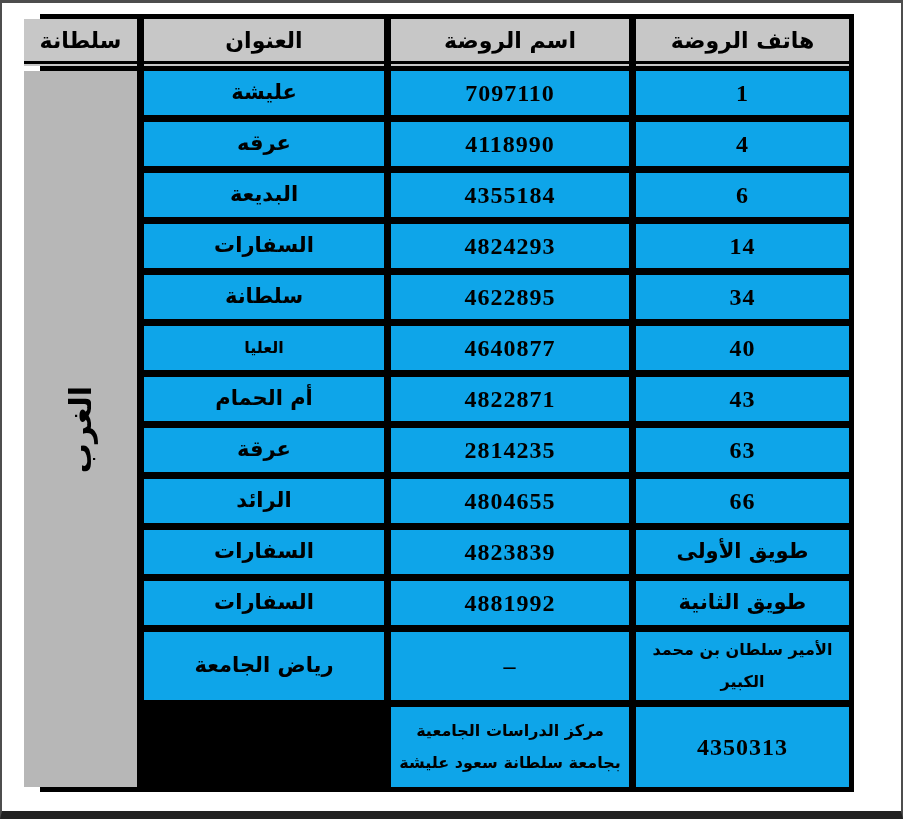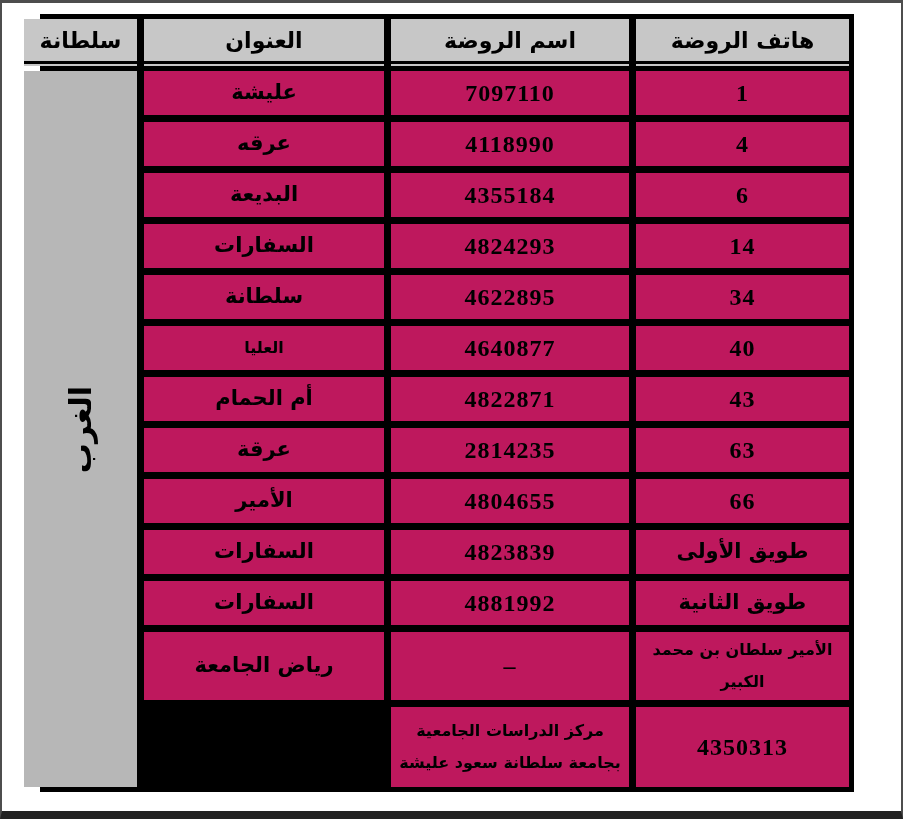--- a/index.html
+++ b/index.html
@@ -28,21 +28,21 @@
     left: 38px;
     display: grid;
     grid-template-columns: 213px 238px 240px 113px;
     grid-template-rows: 45px repeat(11, 44px) 68px 80px;
     gap: 7px;
     background: #000000;
     padding: 5px;
     width: 804px; 
   }
   .cell {
-    background: #be185d;
+    background: #0ea5e9;
     display: flex;
     align-items: center;
     justify-content: center;
     text-align: center;
     color: #000000;
     font-weight: bold;
     font-size: 21px;
     padding: 0 8px;
     box-sizing: border-box;
     line-height: 1.5;
@@ -120,21 +120,21 @@
   <div class="cell name num">43</div>
   <div class="cell phone">4822871</div>
   <div class="cell address">أم الحمام</div>
 
   <div class="cell name num">63</div>
   <div class="cell phone">2814235</div>
   <div class="cell address">عرقة</div>
 
   <div class="cell name num">66</div>
   <div class="cell phone">4804655</div>
-  <div class="cell address">الأمير</div>
+  <div class="cell address">الرائد</div>
 
   <div class="cell name">طويق الأولى</div>
   <div class="cell phone">4823839</div>
   <div class="cell address">السفارات</div>
 
   <div class="cell name">طويق الثانية</div>
   <div class="cell phone">4881992</div>
   <div class="cell address">السفارات</div>
 
   <div class="cell name small wrap2">الأمير سلطان بن محمد الكبير</div>

